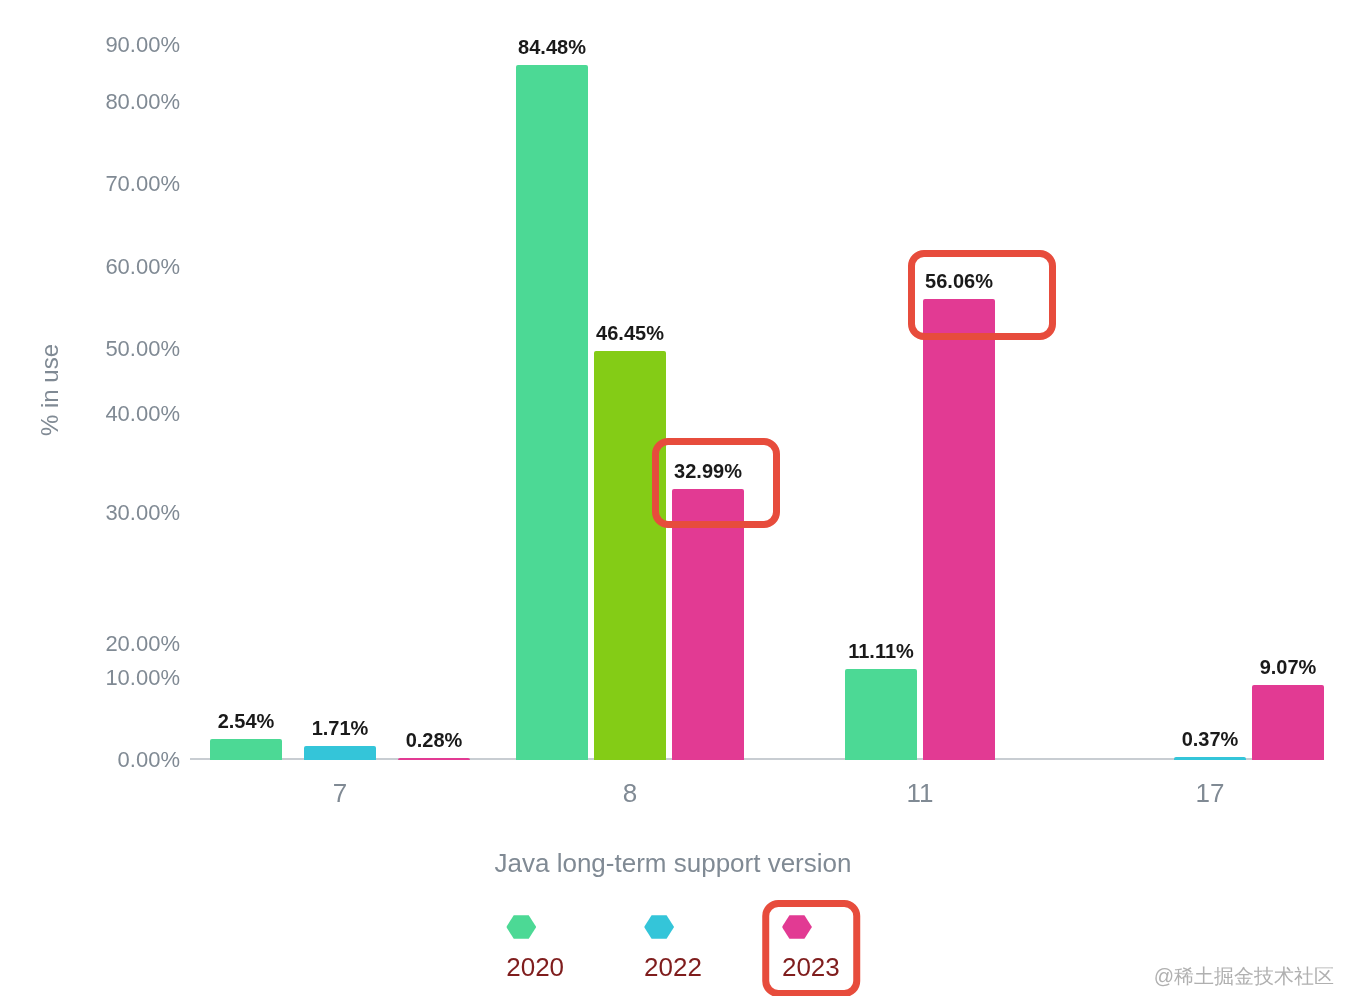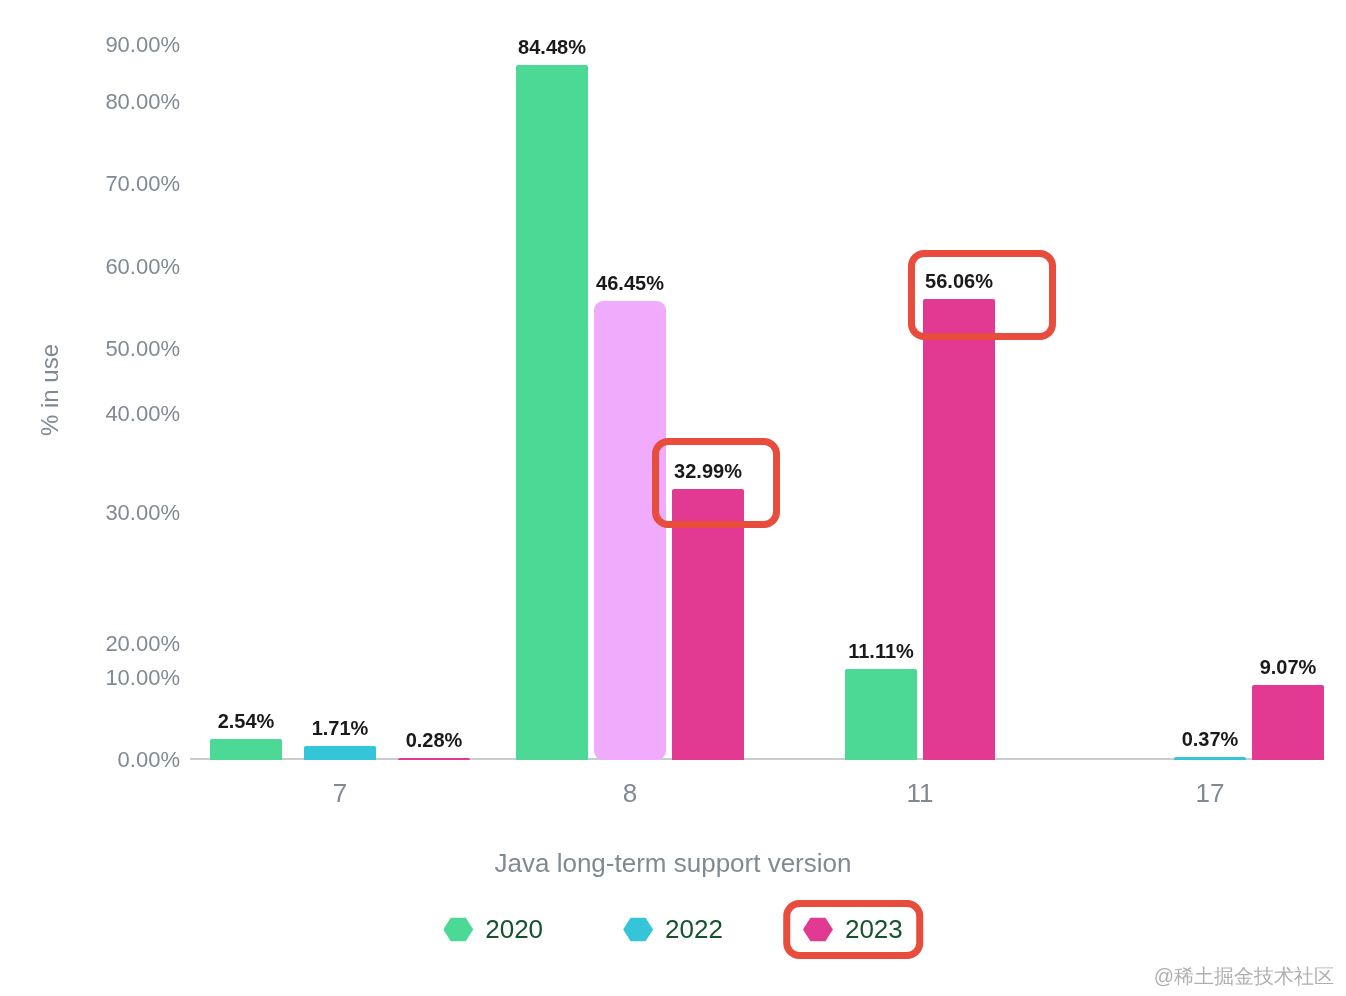--- a/index.html
+++ b/index.html
@@ -97,25 +97,26 @@
   .legend {
     position: absolute;
     left: 50%;
     transform: translateX(-50%);
     display: flex;
     gap: 60px;
     align-items: center;
   }
   .legend-item {
     display: flex;
-    align-items: center;
+    align-items: flex-start;
     gap: 12px;
     font-size: 26px;
-    color: #14532d;
+    color: #7f1d1d;
     padding: 4px 10px;
+    flex-direction: column;
   }
   .legend-swatch {
     width: 30px;
     height: 26px;
     position: relative;
   }
   .hexagon {
     width: 30px;
     height: 26px;
     clip-path: polygon(25% 5%, 75% 5%, 100% 50%, 75% 95%, 25% 95%, 0% 50%);
@@ -166,21 +167,21 @@
       <div class="bar" style="height:2.3px; background:#E23A93;">
         <div class="bar-label">0.28%</div>
       </div>
       <div class="cat-label">7</div>
     </div>
 
     <div class="cat-group" style="left:310px;">
       <div class="bar" style="height:694.6px; background:#4CD995;">
         <div class="bar-label">84.48%</div>
       </div>
-      <div class="bar" style="height:459px; background:#f0abfc;border-radius:9px;">
+      <div class="bar" style="height:409px; background:#84cc16;">
         <div class="bar-label">46.45%</div>
       </div>
       <div class="bar" style="height:271.3px; background:#E23A93;">
         <div class="bar-label">32.99%</div>
       </div>
       <div class="cat-label">8</div>
     </div>
 
     <div class="cat-group" style="left:600px;">
       <div class="bar" style="height:91.4px; background:#4CD995;">

